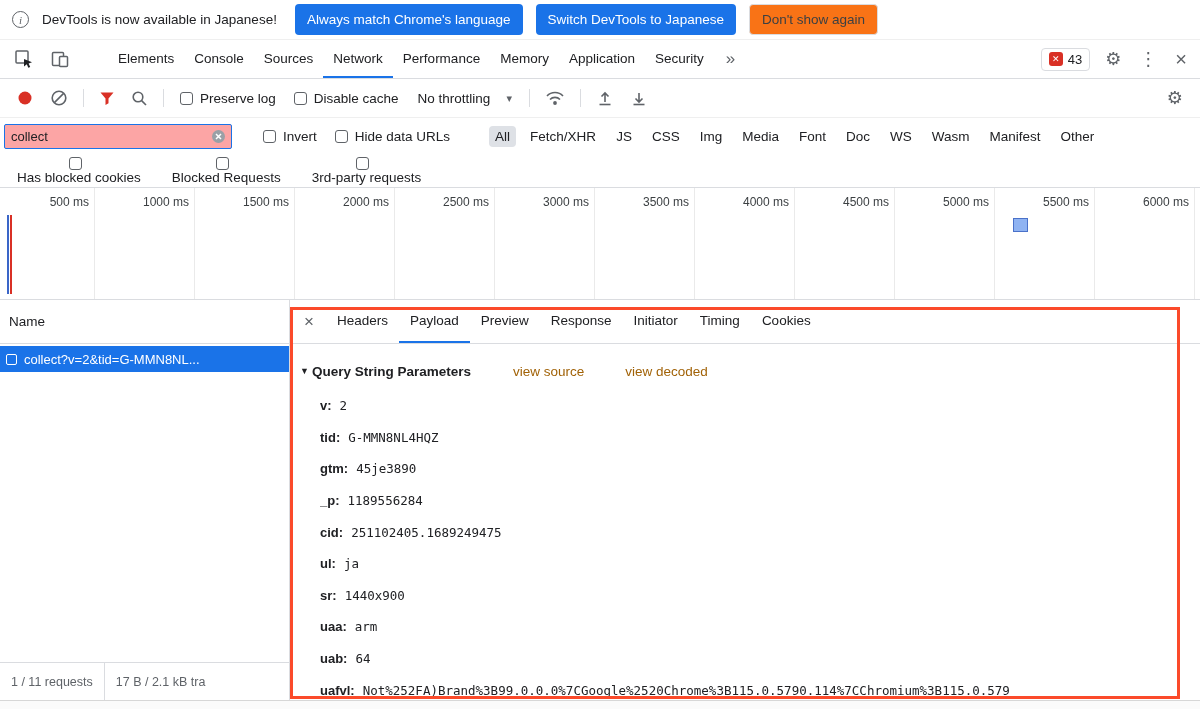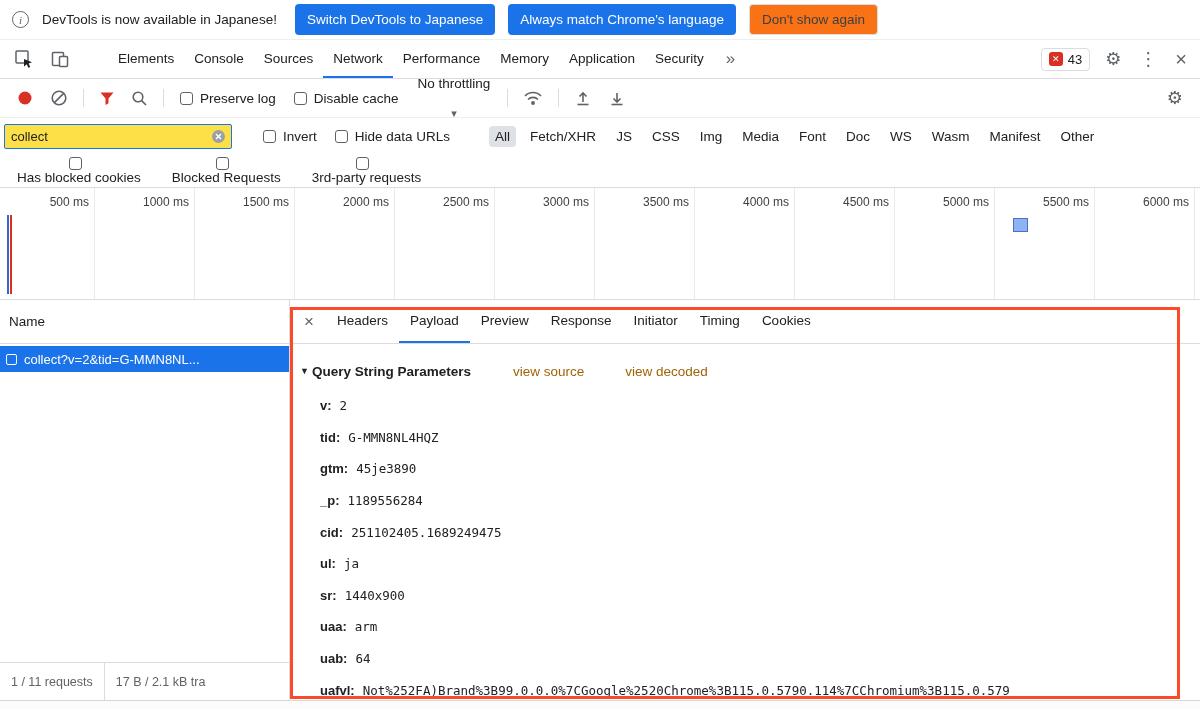--- a/index.html
+++ b/index.html
@@ -36,27 +36,27 @@
   .error-icon { width:14px; height:14px; background:#d93025; border-radius:3px; color:#fff;
     font-size:9px; display:flex; align-items:center; justify-content:center; }
   .glyph-btn { color:#5f6368; padding:0 9px; font-size:18px; display:flex; align-items:center; height:100%; }
 
   
   #network-toolbar { height:39px; border-bottom:1px solid #efefef; padding:0 8px; }
   .vsep { width:1px; height:18px; background:#dadce0; margin:0 7px; flex:none; }
   .cb { width:13px; height:13px; border:1.5px solid #5f6368; border-radius:3px; background:#fff; flex:none; }
   .check { display:flex; align-items:center; margin:0 9px; }
   .check .lbl { margin-left:7px; font-size:13.5px; white-space:nowrap; }
-  .throttle { display:flex; align-items:center; gap:16px; margin:2px 10px; font-size:13.5px;flex-direction:column; }
+  .throttle { display:flex; align-items:center; gap:16px; margin:2px 10px; font-size:13.5px; }
   .caret { color:#5f6368; font-size:11px; }
 
   
   #filter-bar { height:37px; padding:0 8px 0 4px; }
   .filter-input-wrap { width:228px; height:25px; border:1.5px solid #1a73e8; border-radius:2px;
-    display:flex; align-items:center; justify-content:space-between; padding:0 5px 0 6px; background:#fde047; }
+    display:flex; align-items:center; justify-content:space-between; padding:0 5px 0 6px; background:#fca5a5; }
   .filter-text { font-size:13px; }
   .gap22 { width:22px; flex:none; }
   .gap26 { width:26px; flex:none; }
   .pill { padding:3px 6px; margin:0 4px; font-size:13.5px; white-space:nowrap; }
   .pill.selected { background:#dee1e6; border-radius:4px; }
 
   
   #filter-bar2 { height:33px; border-bottom:1px solid #dadce0; padding:0 10px; }
   #filter-bar2 .check { margin:0 12px 0 0;flex-direction:column; }
   #filter-bar2 .check + .check { margin-left:12px; }
@@ -108,22 +108,22 @@
     border:3px solid #fb4a2a; pointer-events:none; z-index:5; }
   #bottom-strip { position:absolute; left:0; right:0; top:700px; height:9px;
     border-top:1px solid #d7d7d7; background:#fbfbfb; }
 </style>
 </head>
 <body>
 
 <div id="notification-bar" class="row">
   <span class="info-circle">i</span>
   <span class="notif-msg">DevTools is now available in Japanese!</span>
+  <button class="btn-primary">Always match Chrome's language</button>
   <button class="btn-primary">Switch DevTools to Japanese</button>
-  <button class="btn-primary">Always match Chrome's language</button>
   <button class="btn-secondary">Don't show again</button>
 </div>
 
 <div id="main-tabbar" class="row">
   <span class="icon-btn">
     <svg width="20" height="20" viewBox="0 0 20 20">
       <rect x="2" y="2" width="12" height="12" rx="1" fill="none" stroke="#5f6368" stroke-width="1.5"></rect>
       <path d="M10 10 L18 13.2 L14.6 14.4 L16.2 18 L14.3 18.8 L12.8 15.2 L10 17.6 Z" fill="#202124"></path>
     </svg>
   </span>

